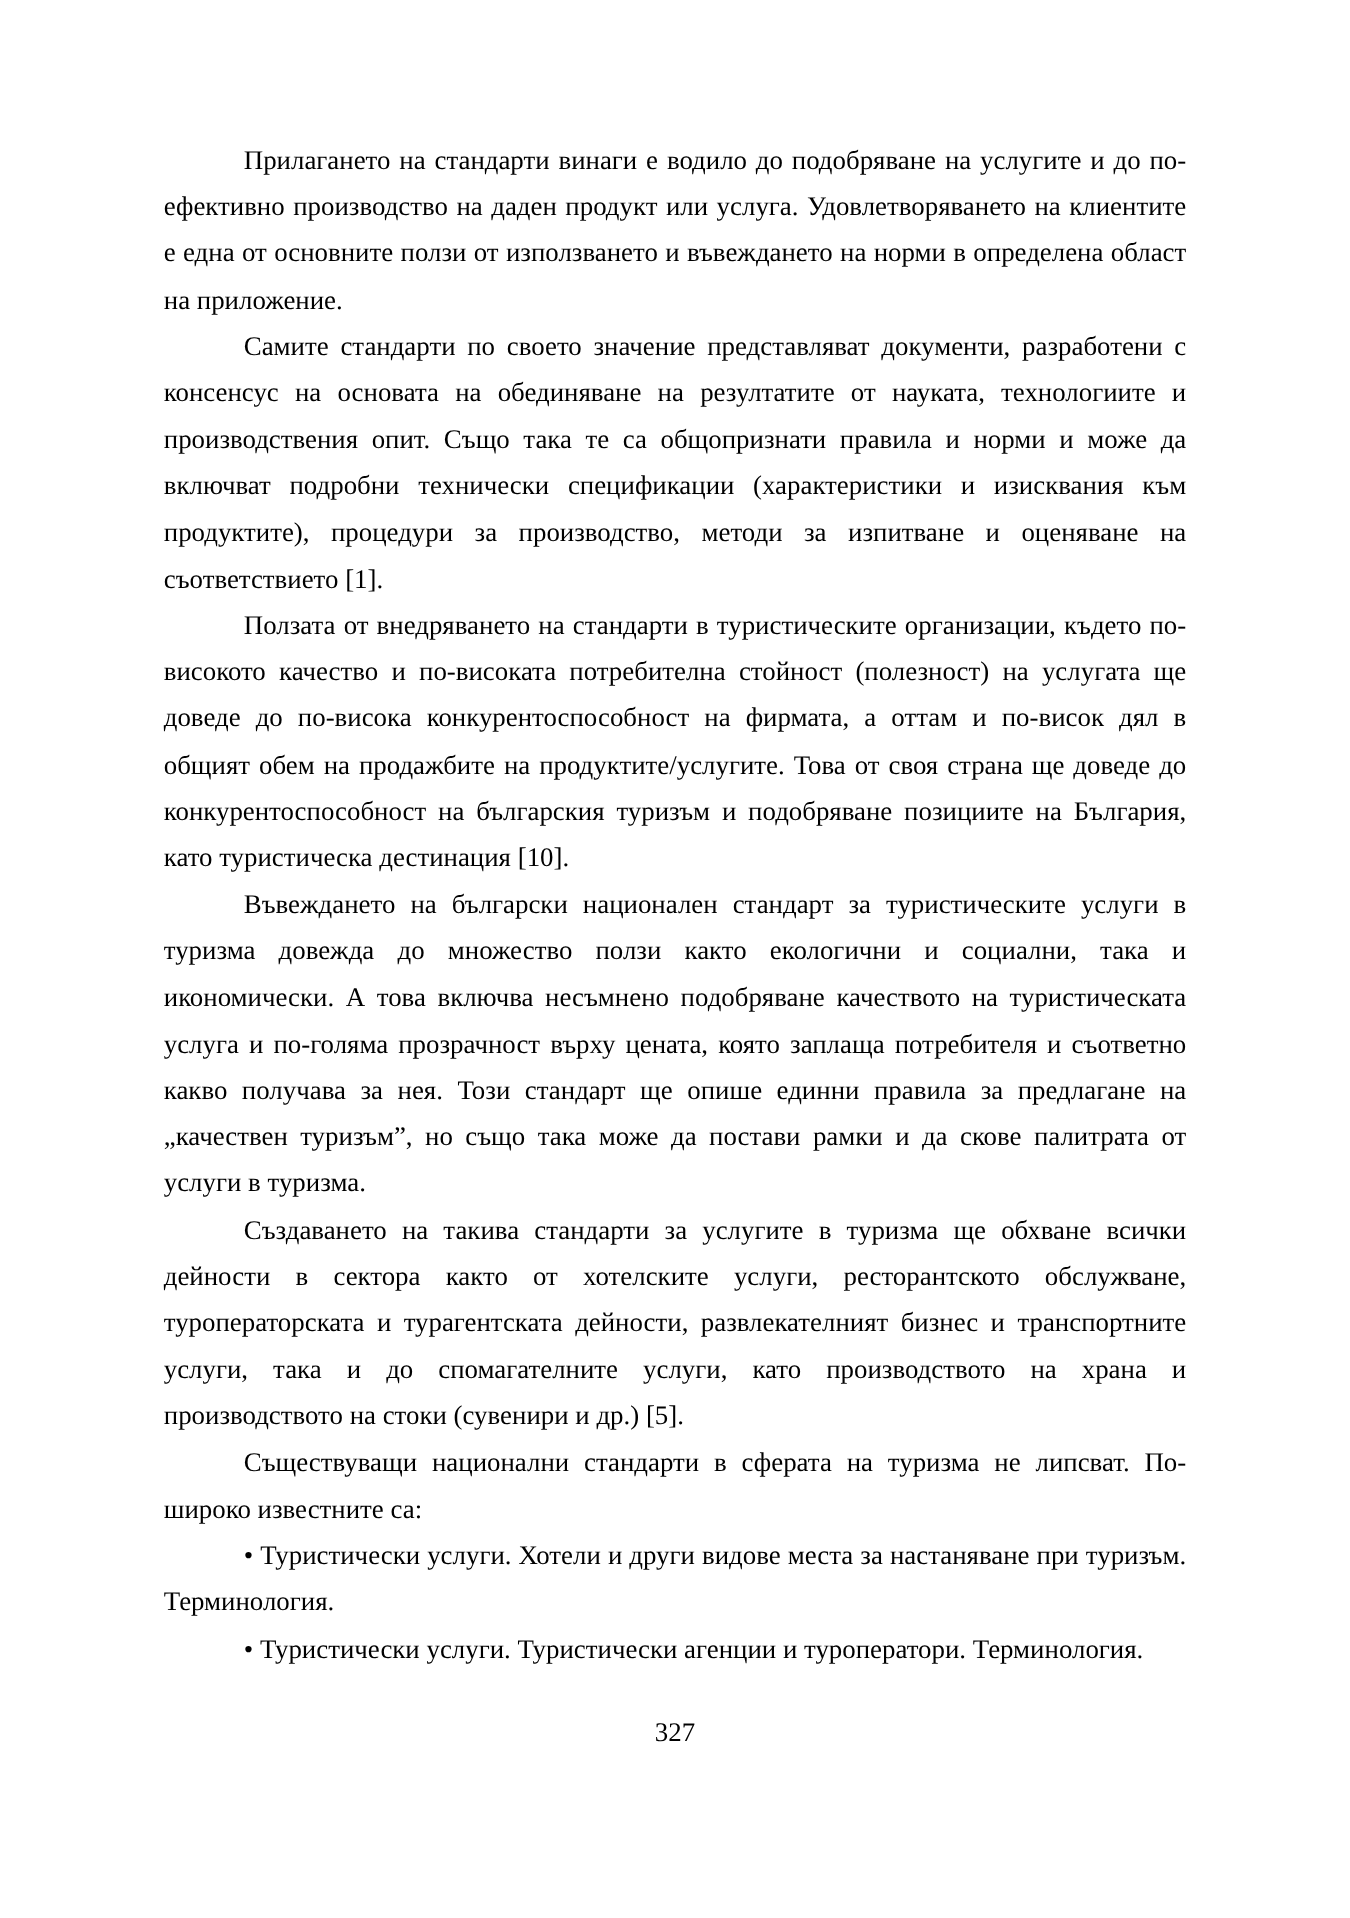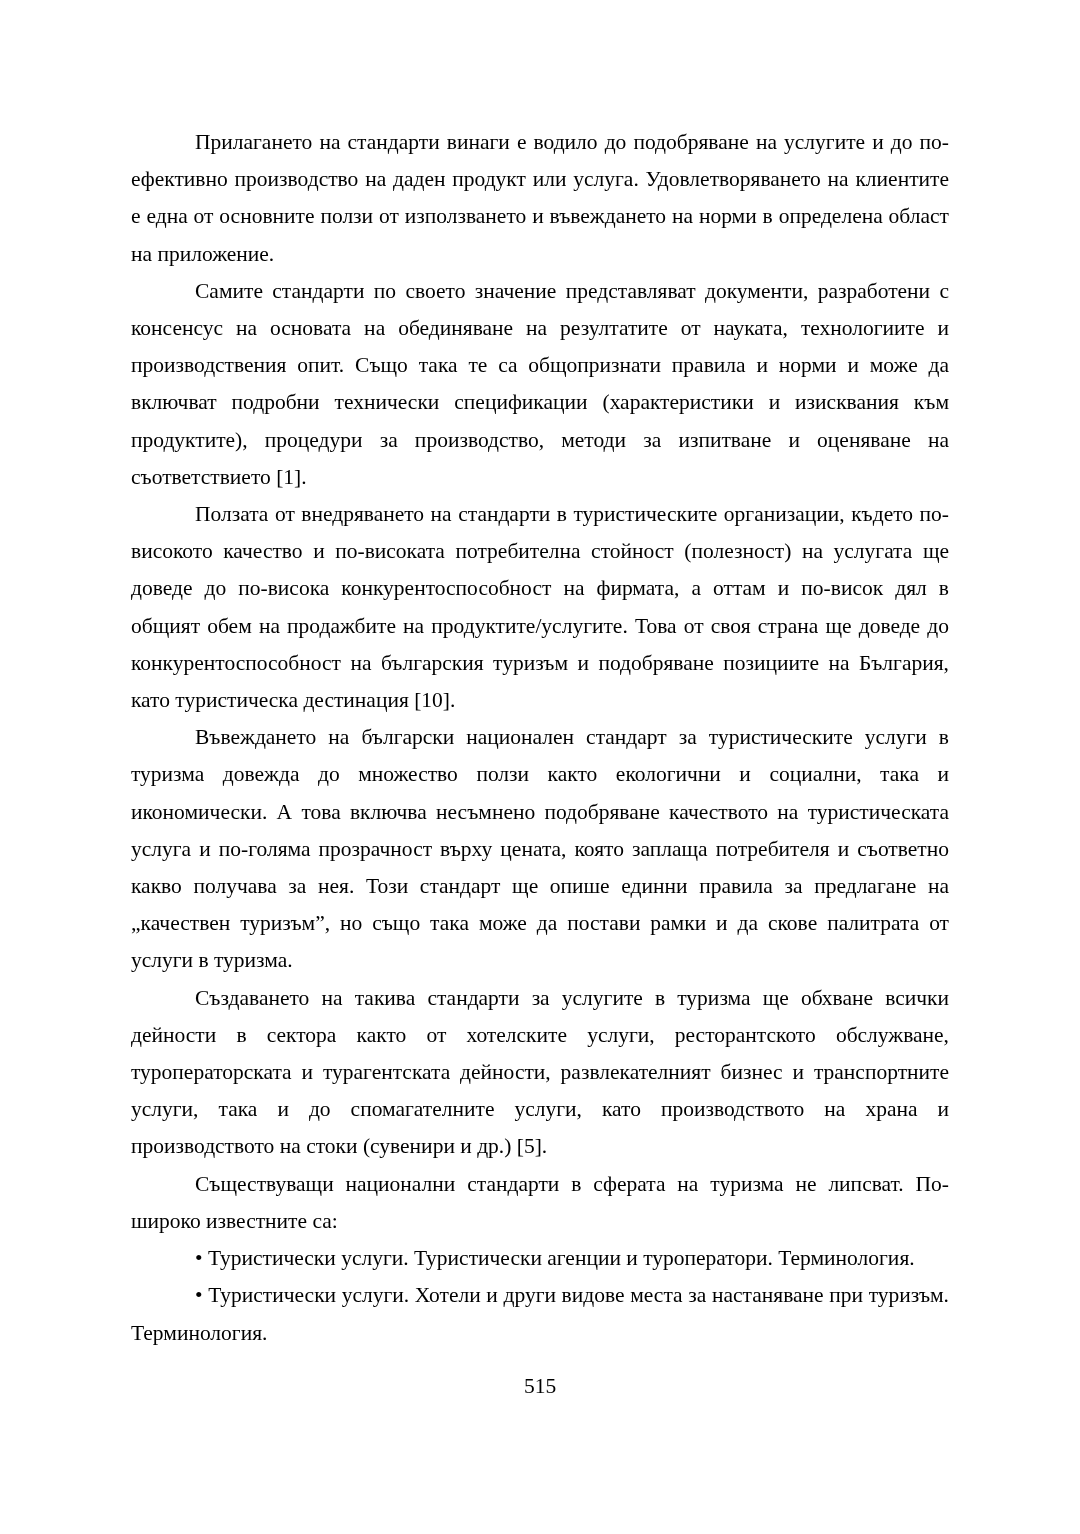--- a/index.html
+++ b/index.html
@@ -12,21 +12,21 @@
     width: 1080px;
     height: 1534px;
     background: #ffffff;
     font-family: "Liberation Serif", "DejaVu Serif", serif;
     color: #000000;
     box-sizing: border-box;
   }
   .content {
     position: absolute;
     left: 131px;
-    top: 124px;
+    top: 110px;
     width: 818px;
   }
   p.para {
     margin: 0;
     font-size: 21.5px;
     line-height: 37.2px;
     text-align: justify;
     text-indent: 64px;
     hyphens: manual;
   }
@@ -51,17 +51,17 @@
 <body>
 
 <div class="page">
   <div class="content">
     <p class="para">Прилагането на стандарти винаги е водило до подобряване на услугите и до по-ефективно производство на даден продукт или услуга. Удовлетворяването на клиентите е една от основните ползи от използването и въвеждането на норми в определена област на приложение.</p>
     <p class="para">Самите стандарти по своето значение представляват документи, разработени с консенсус на основата на обединяване на резултатите от науката, технологиите и производствения опит. Също така те са общопризнати правила и норми и може да включват подробни технически спецификации (характеристики и изисквания към продуктите), процедури за производство, методи за изпитване и оценяване на съответствието [1].</p>
     <p class="para">Ползата от внедряването на стандарти в туристическите организации, където по-високото качество и по-високата потребителна стойност (полезност) на услугата ще доведе до по-висока конкурентоспособност на фирмата, а оттам и по-висок дял в общият обем на продажбите на продуктите/услугите. Това от своя страна ще доведе до конкурентоспособност на българския туризъм и подобряване позициите на България, като туристическа дестинация [10].</p>
     <p class="para">Въвеждането на български национален стандарт за туристическите услуги в туризма довежда до множество ползи както екологични и социални, така и икономически. А това включва несъмнено подобряване качеството на туристическата услуга и по-голяма прозрачност върху цената, която заплаща потребителя и съответно какво получава за нея. Този стандарт ще опише единни правила за предлагане на „качествен туризъм”, но също така може да  постави рамки и да скове палитрата от услуги в туризма.</p>
     <p class="para">Създаването на такива стандарти за услугите в туризма ще обхване всички дейности в сектора както от хотелските услуги, ресторантското обслужване, туроператорската и турагентската дейности, развлекателният бизнес и транспортните услуги, така и до спомагателните услуги, като производството на храна и производството на стоки (сувенири и др.) [5].</p>
     <p class="para">Съществуващи национални стандарти в сферата на туризма не липсват. По-широко известните са:</p>
+    <p class="bullet">• Туристически услуги. Хотели и други видове места за настаняване при туризъм. Терминология.</p>
     <p class="bullet">• Туристически услуги. Туристически агенции и туроператори. Терминология.</p>
-    <p class="bullet">• Туристически услуги. Хотели и други видове места за настаняване при туризъм. Терминология.</p>
   </div>
-  <div class="pagenum">515</div>
+  <div class="pagenum">327</div>
 </div>
 
 </body></html>

